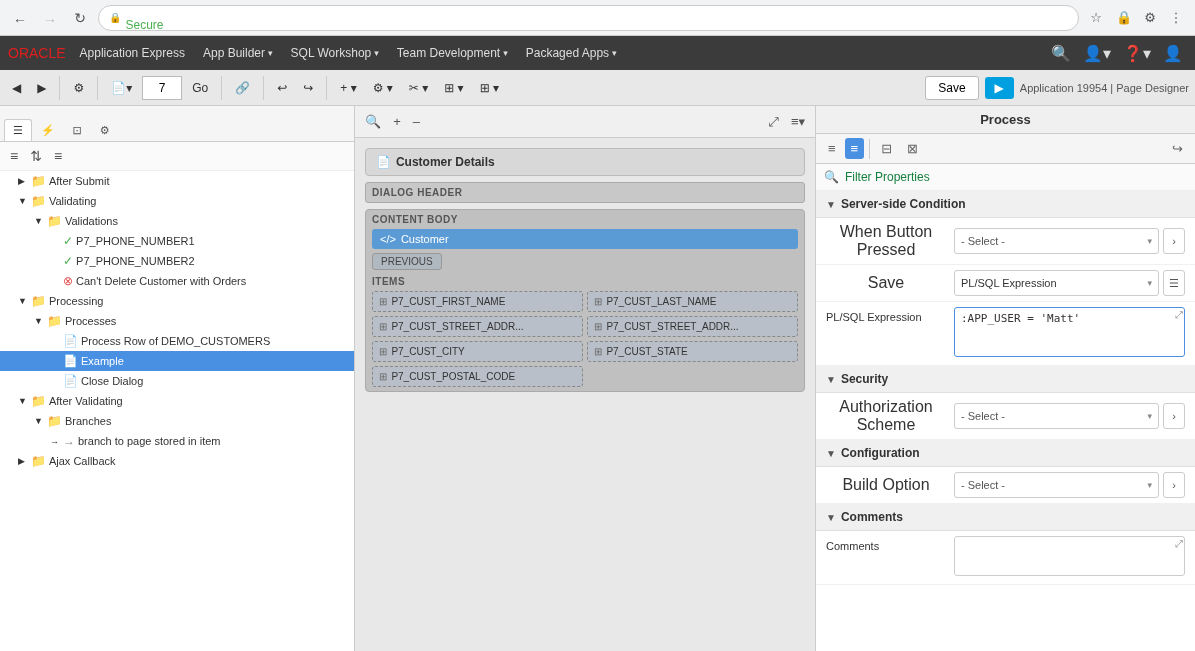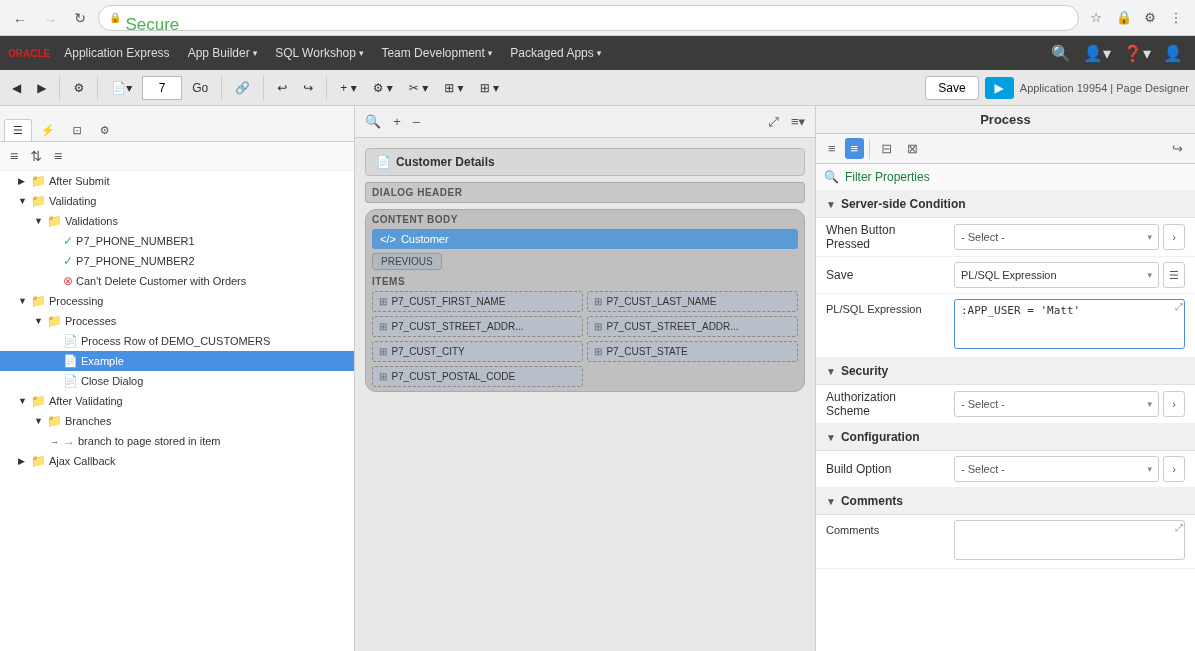--- a/index.html
+++ b/index.html
@@ -47,21 +47,21 @@
 
     
     .app-nav {
       background: #3b3b3b;
       height: 34px;
       display: flex;
       align-items: center;
       padding: 0 8px;
       gap: 2px;
     }
-    .oracle-logo { color: #e01e1e; font-weight: bold; font-size: 10px; margin-right: 4px; }
+    .oracle-logo { color: #e01e1e; font-weight: normal; font-size: 14px; margin-right: 4px; }
     .oracle-logo span { color: white; }
     .nav-btn {
       color: #ddd;
       background: none;
       border: none;
       cursor: pointer;
       padding: 4px 8px;
       font-size: 12px;
       border-radius: 3px;
       display: flex; align-items: center; gap: 3px;
@@ -194,21 +194,21 @@
       padding: 4px 6px;
       font-size: 10px;
       color: #555;
       font-weight: bold;
       text-transform: uppercase;
       letter-spacing: 0.5px;
     }
     .content-section {
       background: #c0c0c0;
       border: 1px solid #aaa;
-      border-radius: 11px;
+      border-radius: 4px;
       padding: 4px 6px;
       margin-bottom: 6px;
     }
     .section-label { font-size: 10px; color: #555; font-weight: bold; text-transform: uppercase; letter-spacing: 0.5px; margin-bottom: 4px; }
     .previous-badge {
       background: #b0b8c0; border: 1px solid #999; border-radius: 3px;
       display: inline-block; padding: 2px 8px; font-size: 10px; color: #444; margin-bottom: 6px;
     }
     .items-label { font-size: 10px; color: #555; font-weight: bold; text-transform: uppercase; letter-spacing: 0.5px; margin-bottom: 4px; }
     .items-grid { display: grid; grid-template-columns: 1fr 1fr; gap: 4px; }
@@ -280,21 +280,21 @@
       display: flex; align-items: center; padding: 6px 10px;
       background: #f0f0f0; border-bottom: 1px solid #e0e0e0;
       cursor: pointer; gap: 5px;
     }
     .section-toggle { font-size: 10px; color: #555; }
     .section-title { font-size: 12px; font-weight: bold; color: #333; }
     .prop-row {
       display: flex; align-items: center; padding: 5px 10px;
       border-bottom: 1px solid #f0f0f0; gap: 8px; min-height: 32px;
     }
-    .prop-label { font-size: 12px; color: #333; width: 120px; flex-shrink: 0; }
+    .prop-label { font-size: 16px; color: #333; width: 120px; flex-shrink: 0; text-align: center; }
     .prop-value { flex: 1; }
     .select-control {
       display: flex; align-items: center;
       border: 1px solid #ccc; border-radius: 3px; background: white;
       height: 26px; padding: 0 6px; gap: 4px; cursor: pointer;
       font-size: 11px; color: #555;
     }
     .select-control .arrow { margin-left: auto; font-size: 9px; color: #888; }
     .select-nav-btn {
       background: none; border: 1px solid #ccc; cursor: pointer;
@@ -342,21 +342,21 @@
   </style>
 </head>
 <body>
 
 <div class="browser-bar">
   <button class="browser-nav-btn">←</button>
   <button class="browser-nav-btn" disabled="">→</button>
   <button class="browser-nav-btn">↻</button>
   <div class="browser-url-bar">
     <span class="lock-icon">🔒</span>
-    <span style="color:#4caf50;font-size:17px;margin-top:14px;">Secure</span>
+    <span style="color:#4caf50;font-size:12px;margin-top:14px;">Secure</span>
   </div>
   <button class="browser-action-btn">☆</button>
   <div style="display:flex;gap:4px;margin-left:auto;">
     <button class="browser-action-btn">🔒</button>
     <button class="browser-action-btn">⚙</button>
     <button class="browser-action-btn">⋮</button>
   </div>
 </div>
 
 <div class="app-nav">

